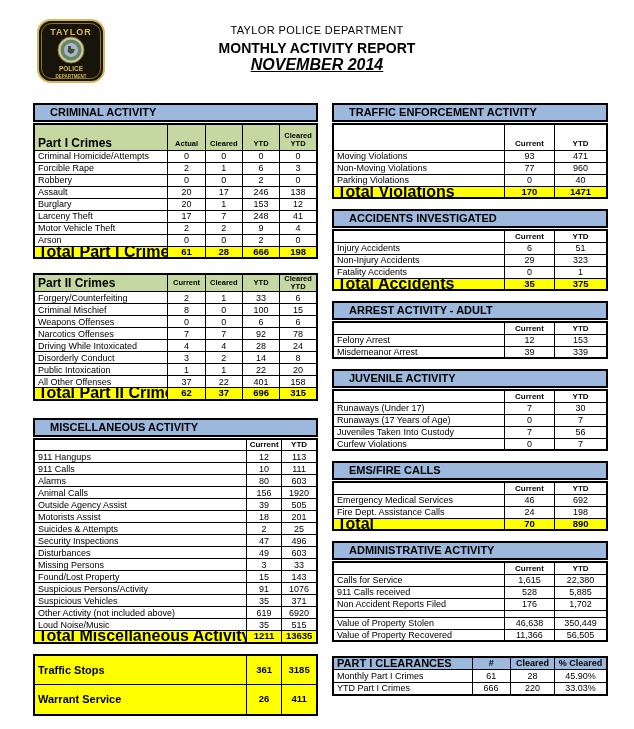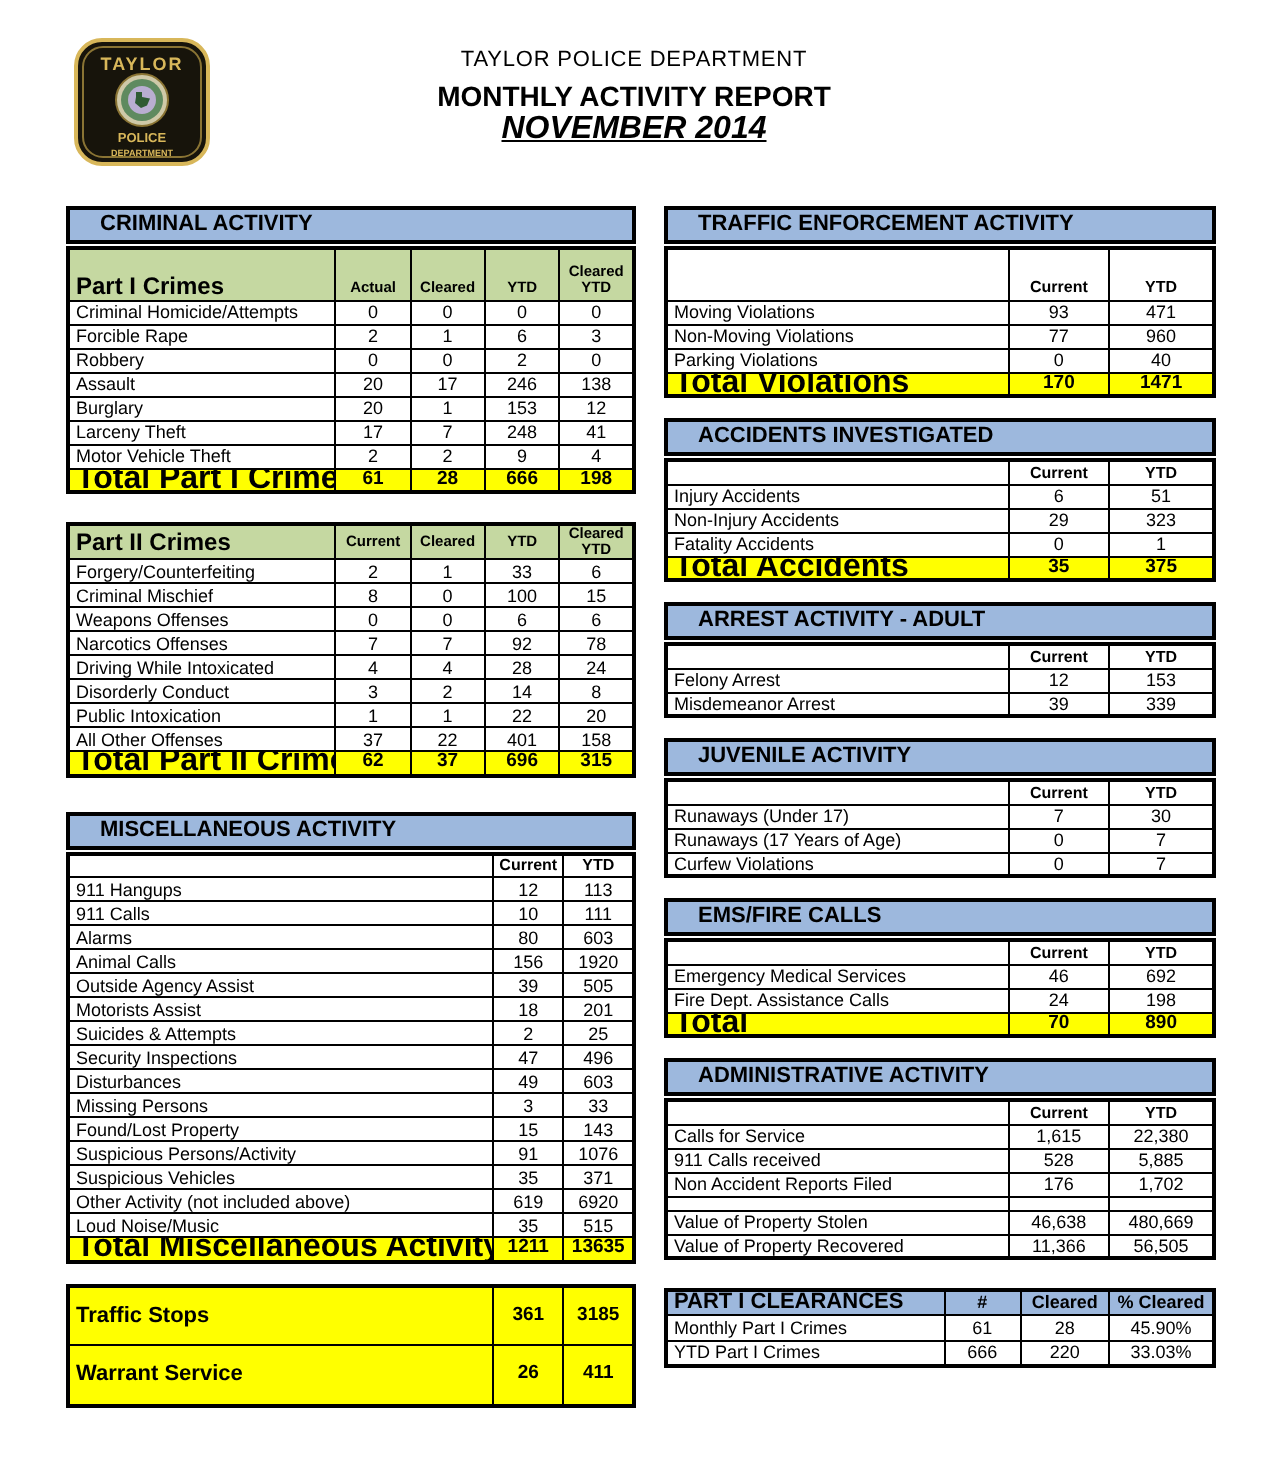--- a/index.html
+++ b/index.html
@@ -160,20 +160,27 @@
                 <td class="value-cell">248</td>
                 <td class="value-cell">41</td>
               </tr>
               <tr>
                 <td class="label-cell">Motor Vehicle Theft</td>
                 <td class="value-cell">2</td>
                 <td class="value-cell">2</td>
                 <td class="value-cell">9</td>
                 <td class="value-cell">4</td>
               </tr>
+              <tr>
+                <td class="label-cell">Arson</td>
+                <td class="value-cell">0</td>
+                <td class="value-cell">0</td>
+                <td class="value-cell">2</td>
+                <td class="value-cell">0</td>
+              </tr>
               <tr class="total-row">
                 <td class="label-cell">Total Part I Crimes</td>
                 <td class="value-cell">61</td>
                 <td class="value-cell">28</td>
                 <td class="value-cell">666</td>
                 <td class="value-cell">198</td>
               </tr>
             </tbody>
         </table>
       </div>
@@ -532,20 +539,25 @@
                 <td class="label-cell">Runaways (Under 17)</td>
                 <td class="value-cell">7</td>
                 <td class="value-cell">30</td>
               </tr>
               <tr>
                 <td class="label-cell">Runaways (17 Years of Age)</td>
                 <td class="value-cell">0</td>
                 <td class="value-cell">7</td>
               </tr>
               <tr>
+                <td class="label-cell">Juveniles Taken Into Custody</td>
+                <td class="value-cell">7</td>
+                <td class="value-cell">56</td>
+              </tr>
+              <tr>
                 <td class="label-cell">Curfew Violations</td>
                 <td class="value-cell">0</td>
                 <td class="value-cell">7</td>
               </tr>
             </tbody>
         </table>
       </div>
 
       <div class="gap10"></div>
 
@@ -618,21 +630,21 @@
                 <td class="value-cell">1,702</td>
               </tr>
               <tr class="spacer-row">
                 <td class="label-cell"></td>
                 <td class="value-cell"></td>
                 <td class="value-cell"></td>
               </tr>
               <tr>
                 <td class="label-cell">Value of Property Stolen</td>
                 <td class="value-cell">46,638</td>
-                <td class="value-cell">480,669</td>
+                <td class="value-cell">350,449</td>
               </tr>
               <tr>
                 <td class="label-cell">Value of Property Recovered</td>
                 <td class="value-cell">11,366</td>
                 <td class="value-cell">56,505</td>
               </tr>
             </tbody>
         </table>
       </div>
 

